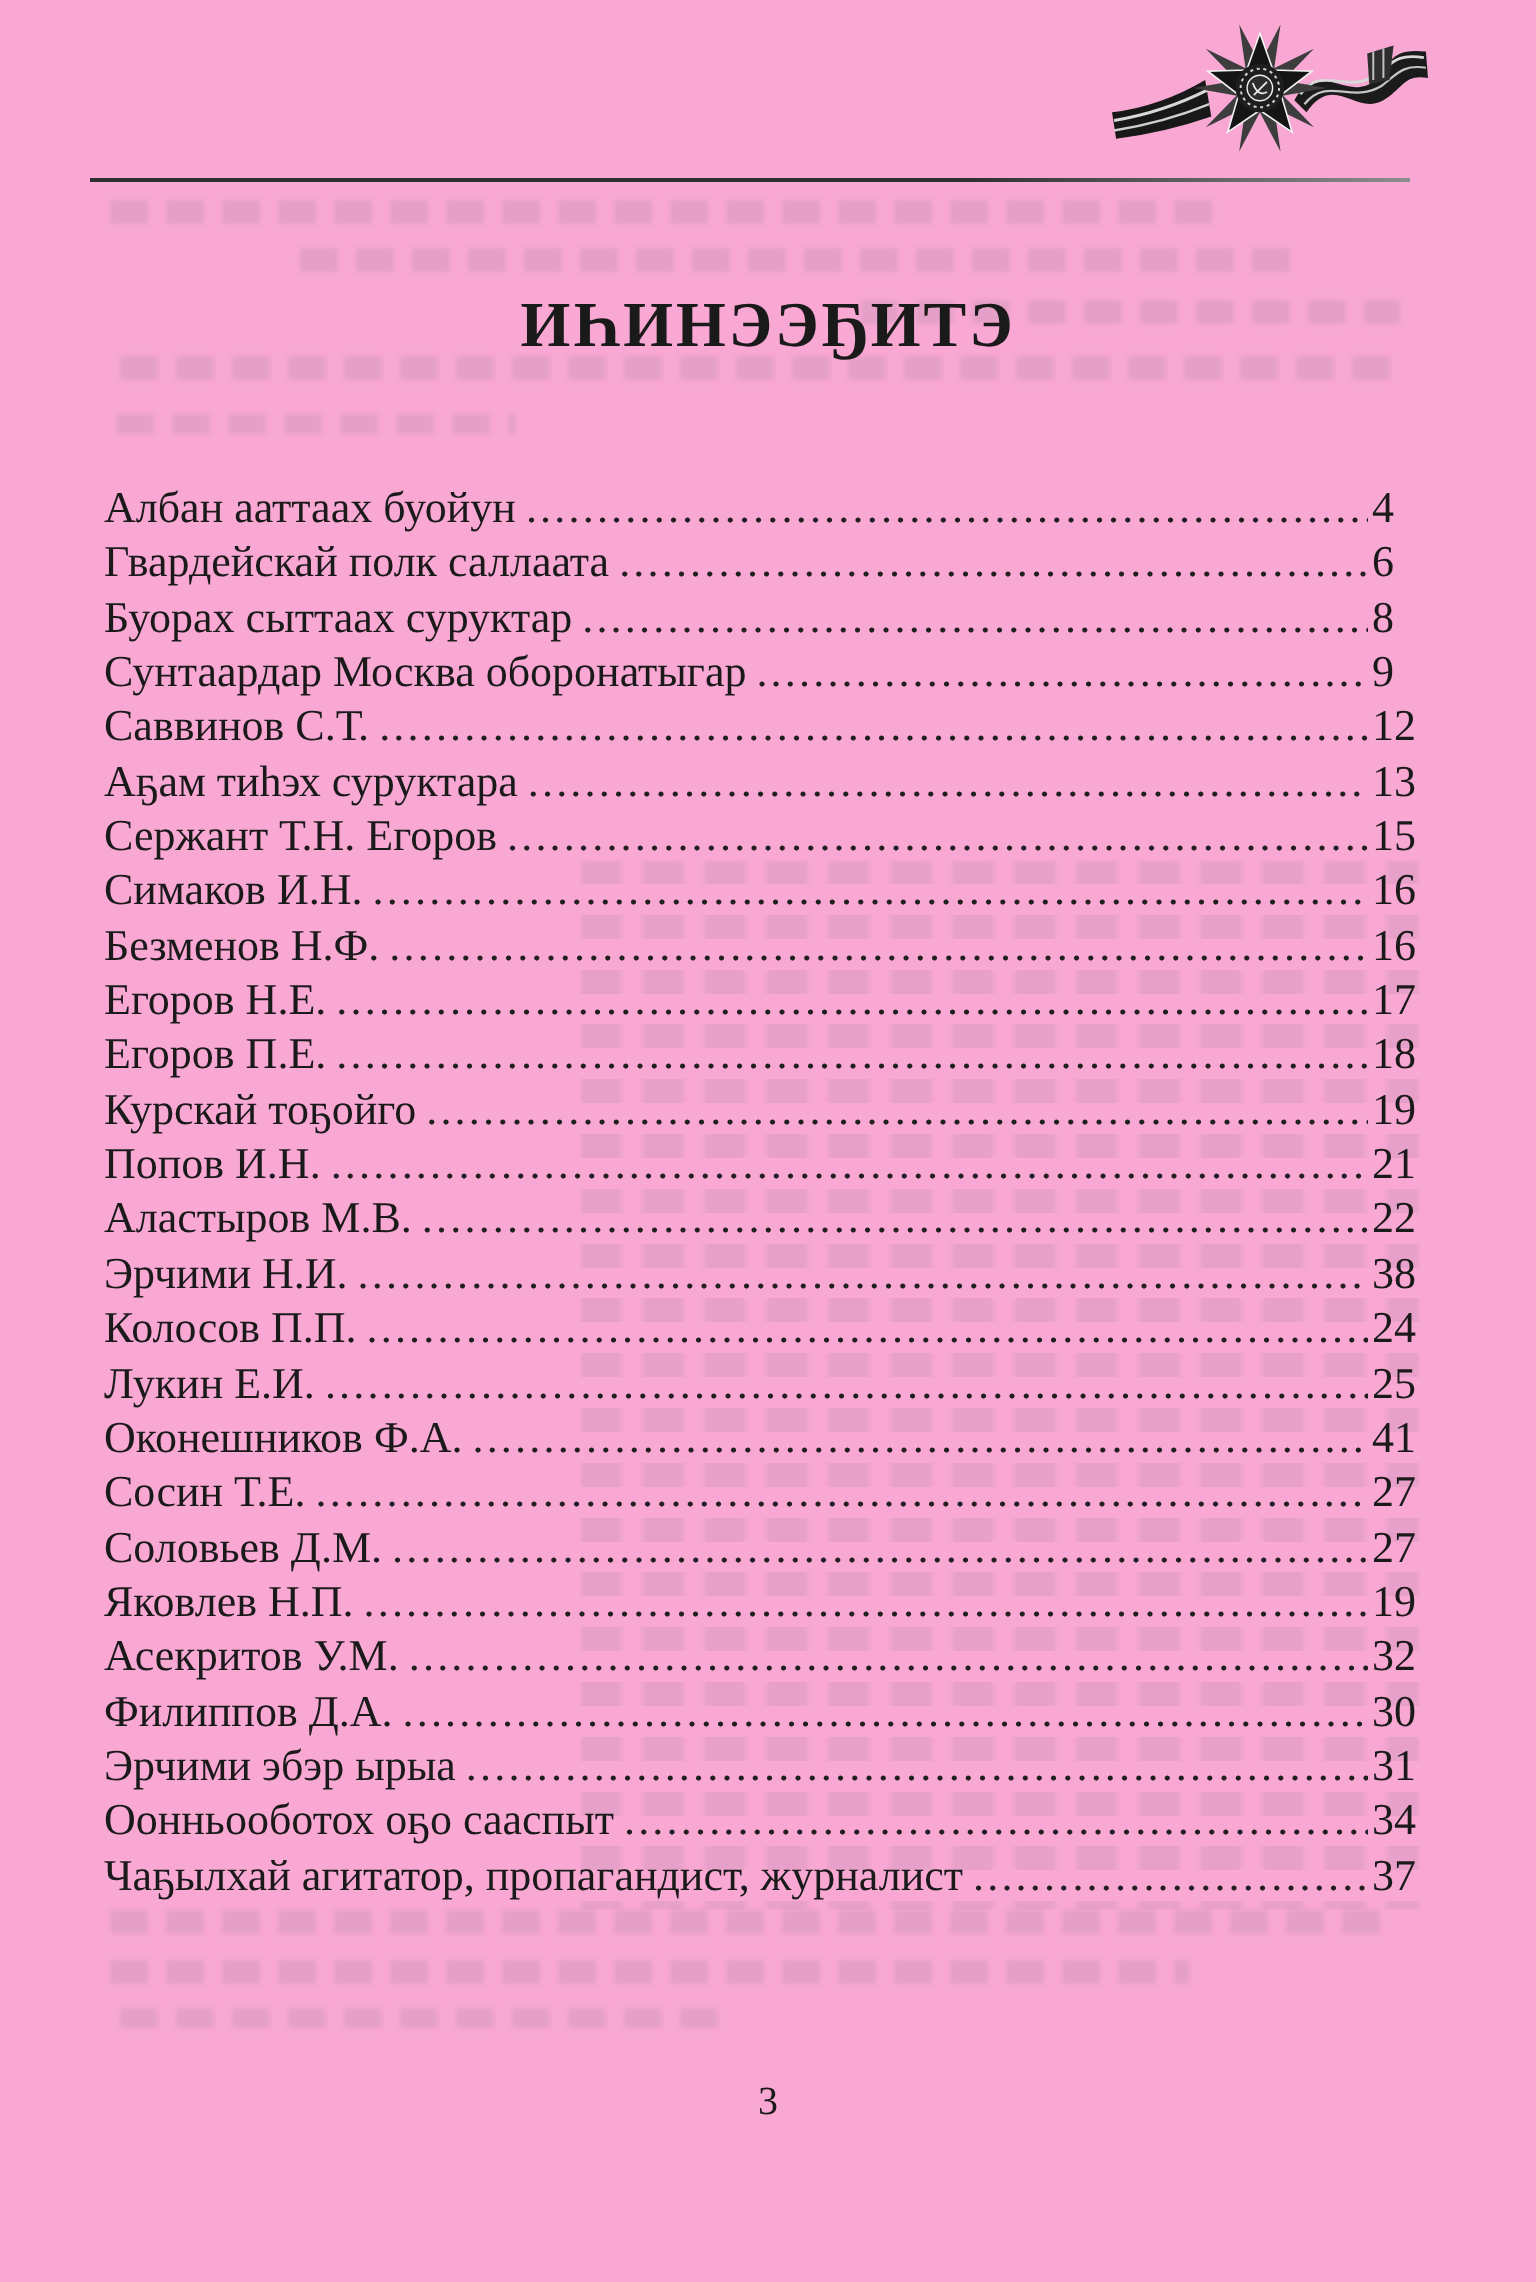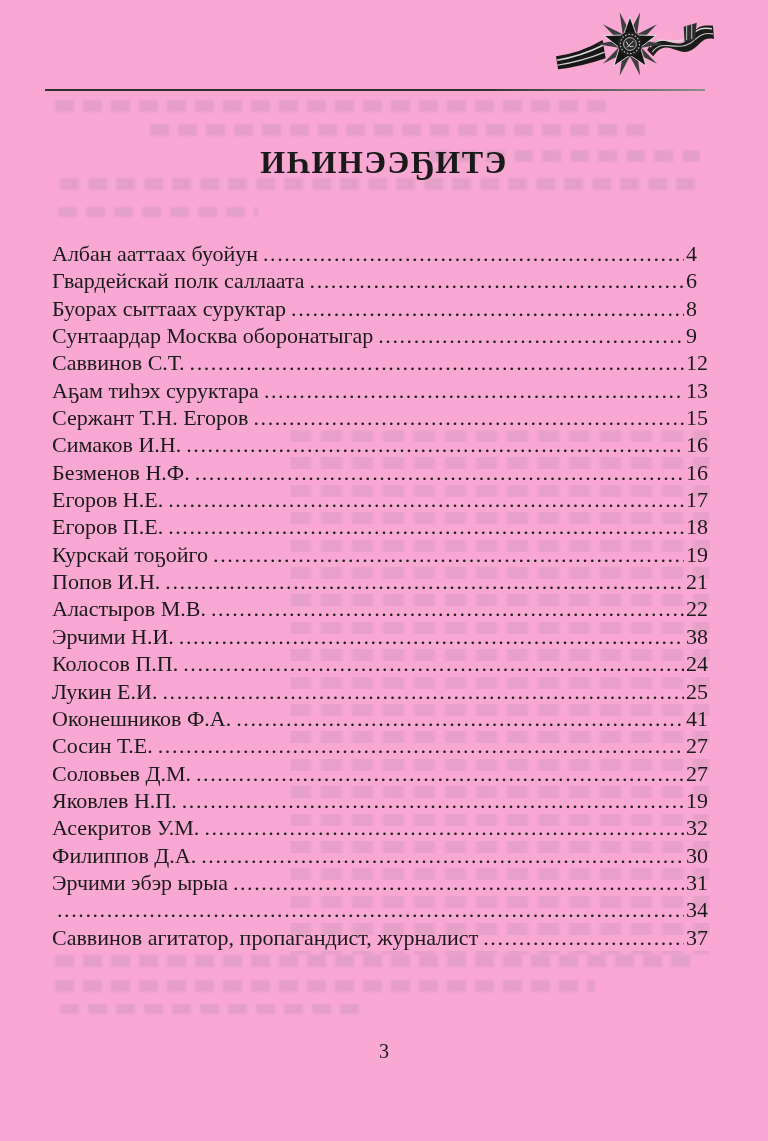--- a/index.html
+++ b/index.html
@@ -276,25 +276,26 @@
         <span class="toc-label">Филиппов Д.А.</span>
         <span class="toc-dots"></span>
         <span class="toc-page">30</span>
       </div>
       <div class="toc-row">
         <span class="toc-label">Эрчими эбэр ырыа</span>
         <span class="toc-dots"></span>
         <span class="toc-page">31</span>
       </div>
       <div class="toc-row">
+        <span class="toc-label">Оонньооботох оҕо сааспыт</span>
         <span class="toc-dots"></span>
         <span class="toc-page">34</span>
       </div>
       <div class="toc-row">
-        <span class="toc-label">Саввинов агитатор, пропагандист, журналист</span>
+        <span class="toc-label">Чаҕылхай агитатор, пропагандист, журналист</span>
         <span class="toc-dots"></span>
         <span class="toc-page">37</span>
       </div>
     </div>
 
   <div class="folio">3</div>
 
 </div>
 
 </body></html>

